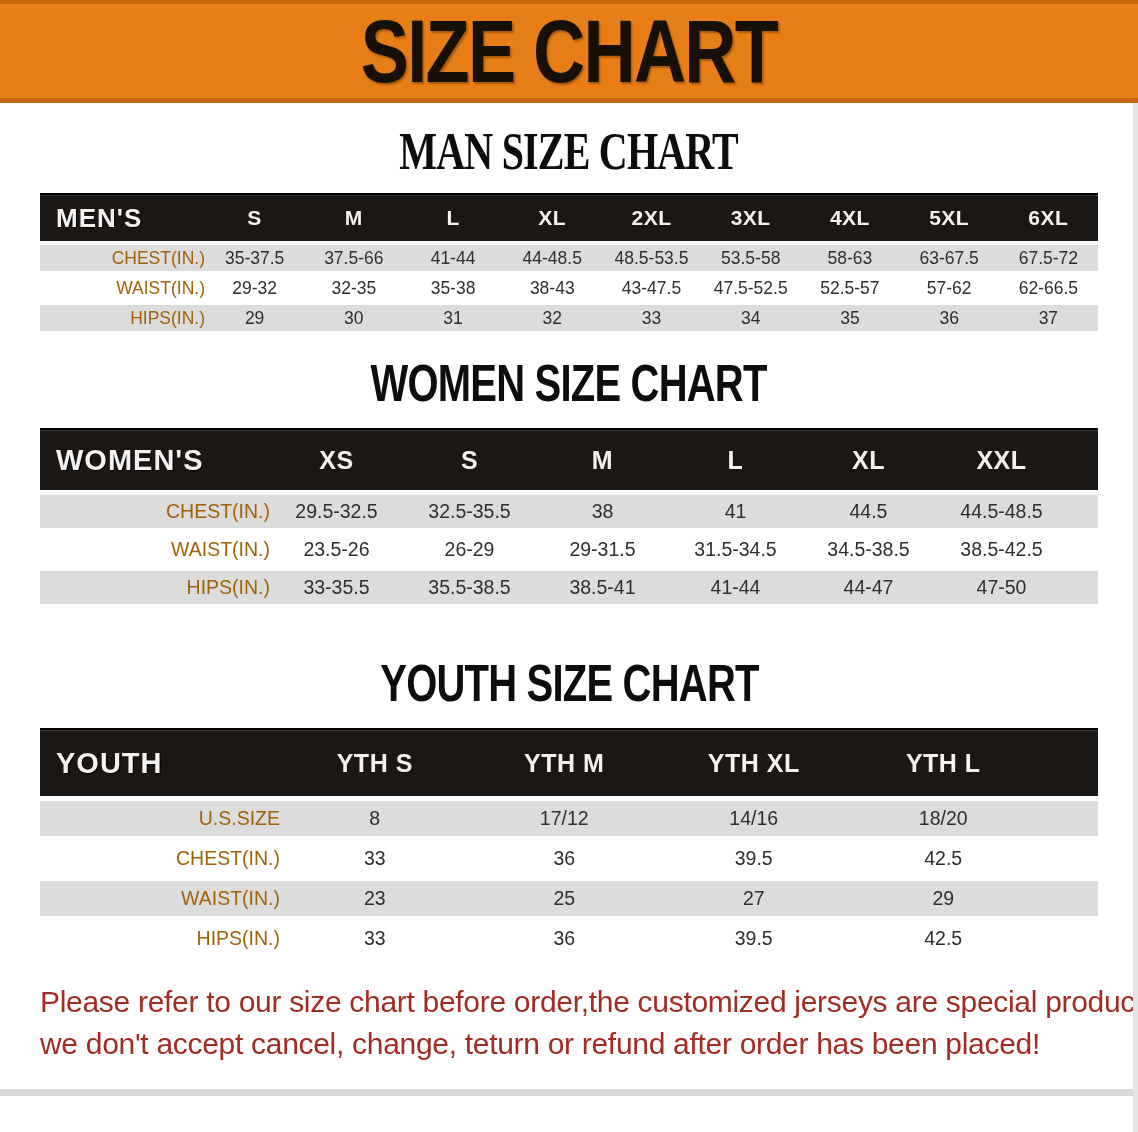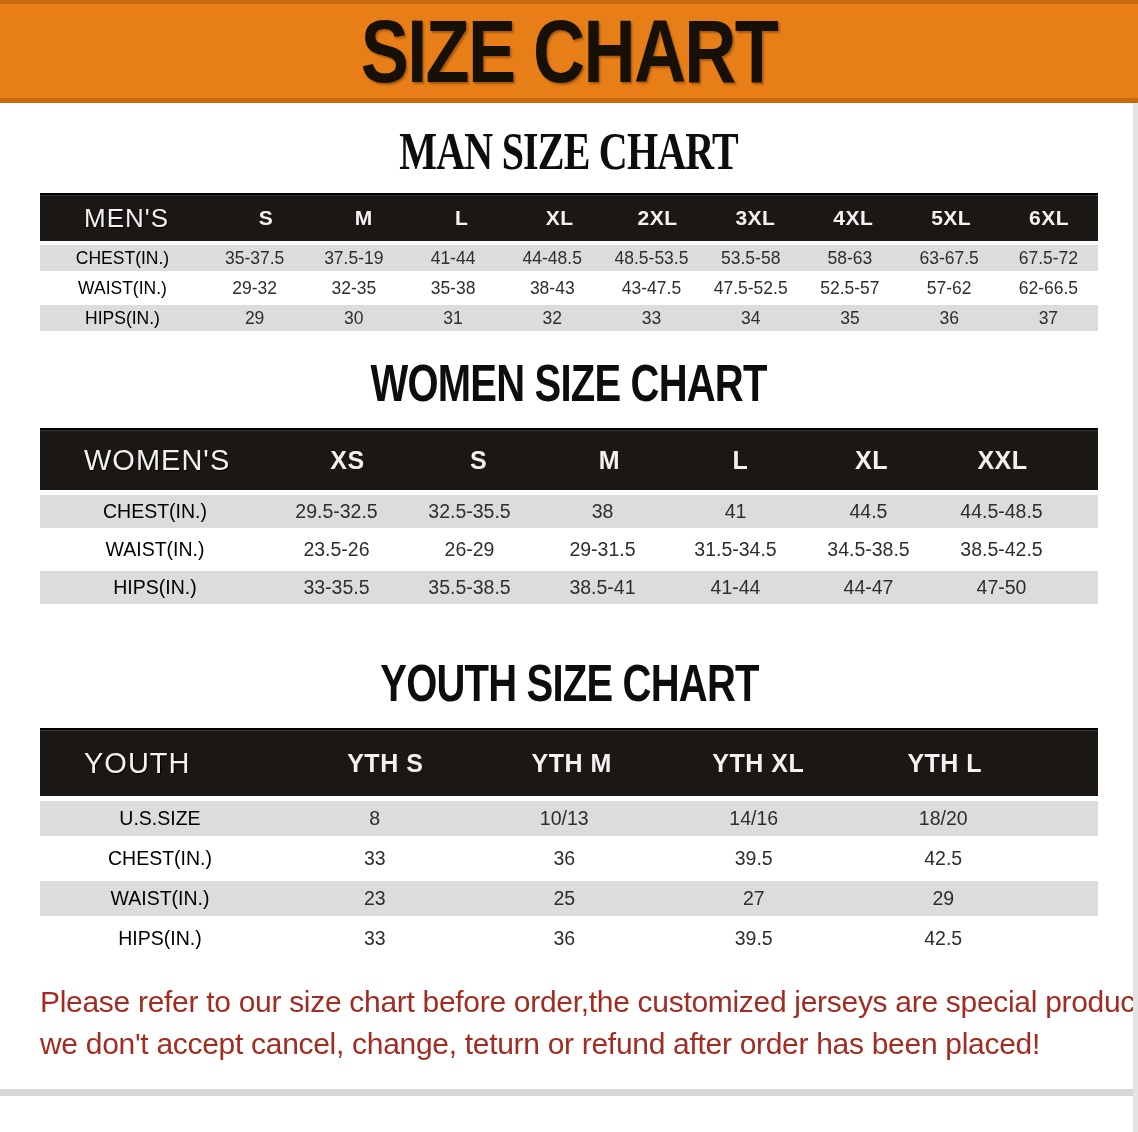--- a/index.html
+++ b/index.html
@@ -52,37 +52,37 @@
   .youth-table{--label-w:240px;--head-h:66px;--head-font:25px;--label-font:29px;--row-h:40px;--cell-font:19.5px;--gap:5px;--pad-r:60px;margin-top:21px;}
 
   .thead{
     display:flex;align-items:center;height:var(--head-h);
     background:var(--header-black);color:#F4F2F0;
     padding-right:var(--pad-r);
     box-shadow:0 -2px 0 #000, inset 0 1px 0 rgba(255,255,255,0.12);
     margin-bottom:var(--gap);
   }
   .thead .tlabel{
-    width:var(--label-w);padding-left:32px;
-    font-size:var(--label-font);font-weight:400;letter-spacing:1px;
-    text-shadow:1px 1px 1px #000;white-space:nowrap;margin-left:12px;
+    width:var(--label-w);padding-left:16px;
+    font-size:var(--label-font);font-weight:700;letter-spacing:1px;
+    text-shadow:1px 1px 1px #000;white-space:nowrap;
   }
   .thead .tcol{
     flex:1;text-align:center;font-size:var(--head-font);font-weight:700;
     letter-spacing:0.5px;white-space:nowrap;
   }
   .tbody{display:block;}
   .trow{
     display:flex;align-items:center;height:var(--row-h);
     border-bottom:var(--gap) solid #ffffff;background:#ffffff;
   }
   .trow:nth-child(odd){background:var(--row-gray);}
   .trow .rlabel{
-    width:var(--label-w);text-align:center;
-    font-size:var(--cell-font);color:#000000;white-space:nowrap;
+    width:var(--label-w);text-align:right;
+    font-size:var(--cell-font);color:#a16207;white-space:nowrap;
   }
   .trow-values{display:flex;flex:1;padding-right:var(--pad-r);}
   .tcell{
     flex:1;text-align:center;font-size:var(--cell-font);color:#2E2E2E;
     white-space:nowrap;
   }
 
   
   .notice{
     margin:20px 18px 0 40px;
@@ -122,21 +122,21 @@
           <div class="tcol">3XL</div>
           <div class="tcol">4XL</div>
           <div class="tcol">5XL</div>
           <div class="tcol">6XL</div>
         </div>
         <div class="tbody">
           <div class="trow">
             <div class="rlabel">CHEST(IN.)</div>
             <div class="trow-values">
               <div class="tcell">35-37.5</div>
-              <div class="tcell">37.5-19</div>
+              <div class="tcell">37.5-66</div>
               <div class="tcell">41-44</div>
               <div class="tcell">44-48.5</div>
               <div class="tcell">48.5-53.5</div>
               <div class="tcell">53.5-58</div>
               <div class="tcell">58-63</div>
               <div class="tcell">63-67.5</div>
               <div class="tcell">67.5-72</div>
             </div>
           </div>
           <div class="trow">
@@ -233,21 +233,21 @@
           <div class="tcol">YTH S</div>
           <div class="tcol">YTH M</div>
           <div class="tcol">YTH XL</div>
           <div class="tcol">YTH L</div>
         </div>
         <div class="tbody">
           <div class="trow">
             <div class="rlabel">U.S.SIZE</div>
             <div class="trow-values">
               <div class="tcell">8</div>
-              <div class="tcell">10/13</div>
+              <div class="tcell">17/12</div>
               <div class="tcell">14/16</div>
               <div class="tcell">18/20</div>
             </div>
           </div>
           <div class="trow">
             <div class="rlabel">CHEST(IN.)</div>
             <div class="trow-values">
               <div class="tcell">33</div>
               <div class="tcell">36</div>
               <div class="tcell">39.5</div>

